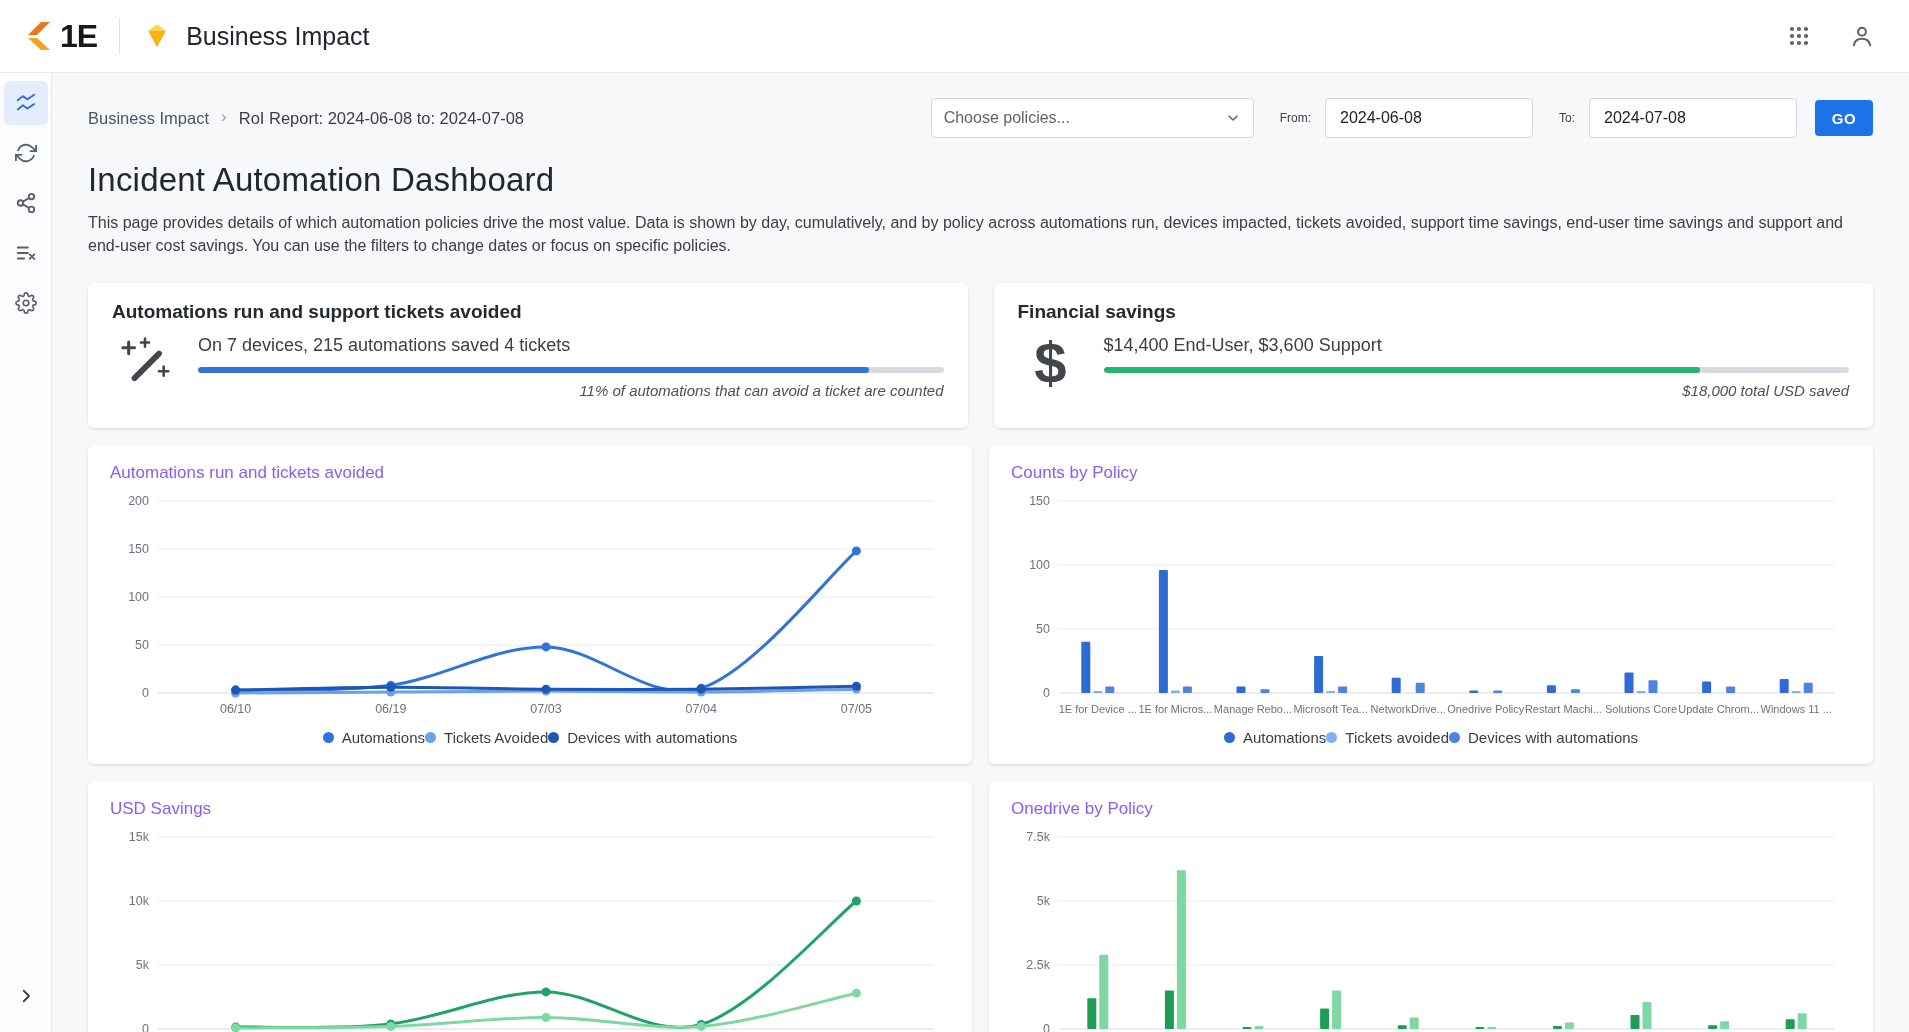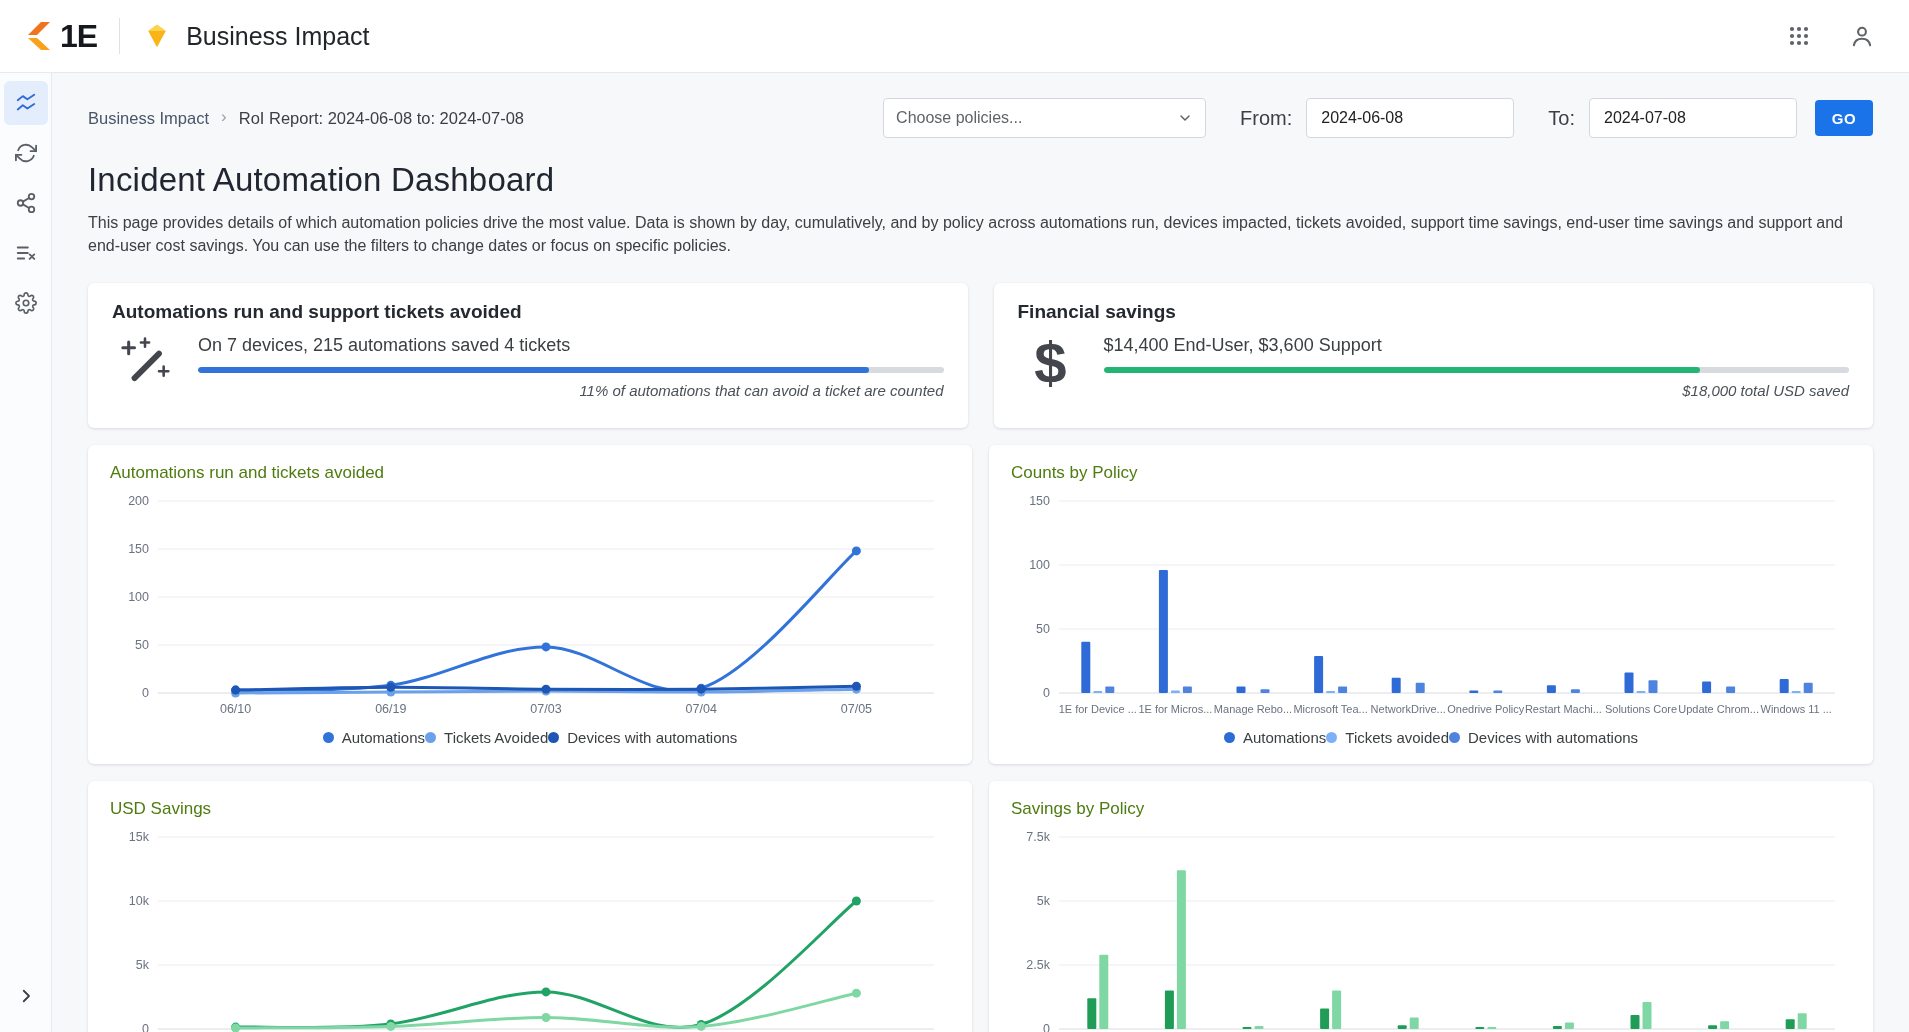--- a/index.html
+++ b/index.html
@@ -28,21 +28,21 @@
   .main{flex:1;background:#f7f8fa;padding:22px 36px 0 36px;overflow:hidden;min-width:0}
 
   
   .toolbar{display:flex;align-items:center;justify-content:space-between;height:46px}
   .breadcrumb{display:flex;align-items:center;gap:12px;font-size:16.5px}
   .crumb-link{color:#4a5568;cursor:pointer}
   .crumb-sep{color:#9aa0a6;font-size:17px;transform:translateY(-1px)}
   .crumb-current{color:#3c4043}
   .filters{display:flex;align-items:center;gap:14px}
   .select{width:323px;height:40px;background:#fff;border:1px solid #d4d8de;border-radius:4px;display:flex;align-items:center;justify-content:space-between;padding:0 12px;color:#5f6368;font-size:16px;cursor:pointer}
-  .flabel{font-size:20px;color:#3c4043;margin-left:20px}
+  .flabel{font-size:12px;color:#3c4043;margin-left:12px}
   .finput{width:208px;height:40px;border:1px solid #d4d8de;border-radius:4px;padding:16px 14px;font-size:16px;color:#202124;font-family:inherit;background:#fff}
   .go-btn{width:58px;height:36px;background:#1a73e8;color:#fff;border:none;border-radius:4px;font-size:15px;font-weight:bold;cursor:pointer;letter-spacing:.5px;margin-left:4px}
 
   .page-title{font-size:33px;font-weight:500;color:#202731;margin-top:20px;letter-spacing:.2px}
   .page-desc{font-size:16px;color:#3c4043;line-height:1.45;margin-top:12px}
 
   
   .cards{display:flex;gap:26px;margin-top:26px}
   .card{background:#fff;border-radius:6px;box-shadow:0 1px 3px rgba(20,30,50,.14)}
   .stat-card{flex:1;padding:18px 24px 14px;height:145px}
@@ -52,21 +52,21 @@
   .dollar-glyph{font-size:58px;font-weight:bold;color:#43474d;line-height:.95}
   .stat-right{flex:1;min-width:0}
   .stat-value{font-size:18px;color:#3c4043}
   .bar-track{height:6px;background:#d7dade;border-radius:3px;margin:11px 0 9px;overflow:hidden}
   .bar-fill{height:100%;border-radius:3px;width:0}
   .stat-note{font-size:15px;font-style:italic;color:#4c5158;text-align:right}
 
   
   .chart-grid{display:grid;grid-template-columns:1fr 1fr;grid-template-rows:319px 320px;gap:17px;margin-top:17px}
   .chart-card{padding:16px 20px;overflow:hidden}
-  .chart-title{font-size:17px;font-weight:400;color:#4d7c0f;margin:2px 0 6px 2px}
+  .chart-title{font-size:17px;font-weight:400;color:#8b5cf6;margin:2px 0 6px 2px}
   .chart-plot{width:100%}
   .chart-legend{display:flex;justify-content:center;margin-top:4px}
   .lg-item{display:flex;align-items:center;gap:8px;font-size:15px;color:#3c4043;cursor:pointer}
   .lg-dot{width:11px;height:11px;border-radius:50%;flex:0 0 11px}
 </style>
 </head>
 <body>
 
 <div class="page">
 
@@ -382,21 +382,21 @@
                 <circle cx="127.6" cy="202.976" r="4.5" fill="#7fd8a3"></circle>
                 <circle cx="282.8" cy="201.44" r="4.5" fill="#7fd8a3"></circle>
                 <circle cx="438" cy="192.48" r="4.5" fill="#7fd8a3"></circle>
                 <circle cx="593.2" cy="201.44" r="4.5" fill="#7fd8a3"></circle>
                 <circle cx="748.4" cy="168.16" r="4.5" fill="#7fd8a3"></circle>
               </svg></div>
           <div class="chart-legend"></div>
         </section>
 
         <section class="card chart-card">
-          <h3 class="chart-title">Savings by Policy</h3>
+          <h3 class="chart-title">Onedrive by Policy</h3>
           <div class="chart-plot"><svg width="844" height="232">
                 <line x1="50" y1="204" x2="826" y2="204" stroke="#d9dce1" stroke-width="1"></line>
                 <text x="41" y="208" text-anchor="end" fill="#6b7280" font-size="12.5">0</text>
                 <line x1="50" y1="140" x2="826" y2="140" stroke="#ececf0" stroke-width="1"></line>
                 <text x="41" y="144" text-anchor="end" fill="#6b7280" font-size="12.5">2.5k</text>
                 <line x1="50" y1="76" x2="826" y2="76" stroke="#ececf0" stroke-width="1"></line>
                 <text x="41" y="80" text-anchor="end" fill="#6b7280" font-size="12.5">5k</text>
                 <line x1="50" y1="12" x2="826" y2="12" stroke="#ececf0" stroke-width="1"></line>
                 <text x="41" y="16" text-anchor="end" fill="#6b7280" font-size="12.5">7.5k</text>
                 <text x="88.8" y="224" text-anchor="middle" fill="#6b7280" font-size="11">1E for Device ...</text>

